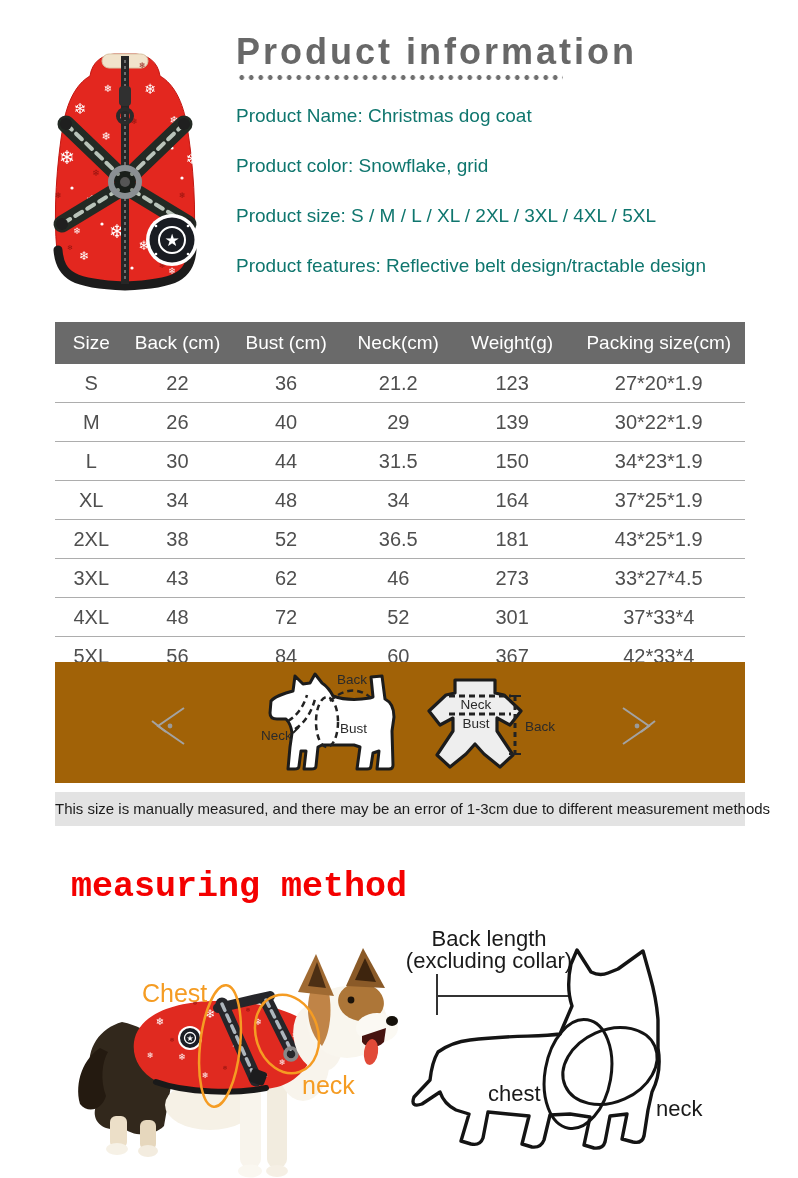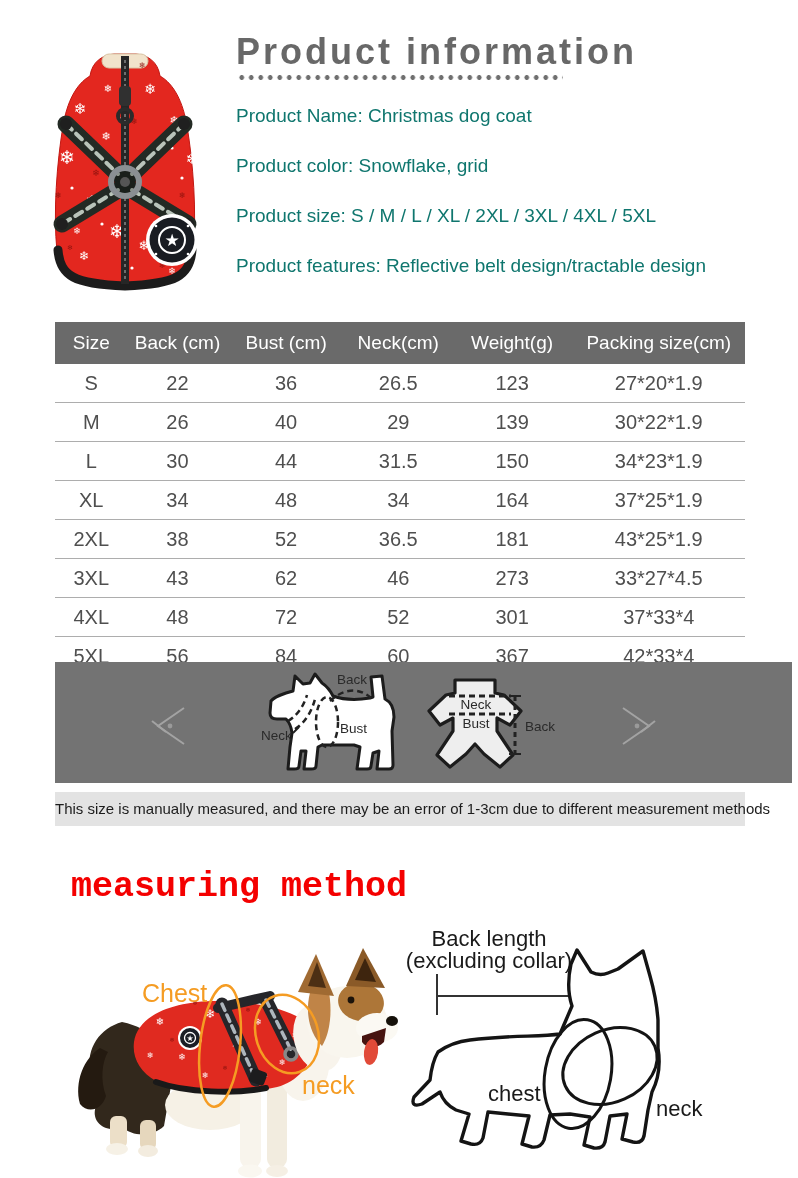--- a/index.html
+++ b/index.html
@@ -18,21 +18,21 @@
   .details p{margin:0 0 24px 0;font-size:19px;line-height:26px;color:#0f766e;white-space:nowrap;}
 
   
   .size-table{position:absolute;left:55px;top:322px;width:690px;border-collapse:collapse;}
   .size-table th{background:#6a6a6a;color:#ffffff;font-weight:400;font-size:19px;height:40px;
                  text-align:center;}
   .size-table td{height:36px;font-size:20px;color:#4f4f4f;text-align:center;
                  border-bottom:1px solid #adadad;}
 
   
-  .diagram-panel{position:absolute;left:55px;top:662px;width:690px;height:121px;background:#737373;padding-left:47px;}
+  .diagram-panel{position:absolute;left:55px;top:662px;width:690px;height:121px;background:#a16207;}
   .diagram-panel svg{position:absolute;}
   .arrow-prev{left:95px;top:39px;}
   .arrow-next{left:562px;top:39px;}
   .dog-diagram{left:205px;top:7px;}
   .coat-diagram{left:370px;top:7px;}
 
   .notice-bar{position:absolute;left:55px;top:792px;width:690px;height:34px;background:#e3e3e3;
               font-size:15px;color:#1c1c1c;text-align:left;line-height:34px;white-space:nowrap;}
 
   .measuring-heading{position:absolute;left:71px;top:867px;margin:0;font-size:35px;font-weight:700;
@@ -146,21 +146,21 @@
           <th>Neck(cm)</th>
           <th>Weight(g)</th>
           <th>Packing size(cm)</th>
         </tr>
       </thead>
     <tbody id="size-table-body">
         <tr>
           <td>S</td>
           <td>22</td>
           <td>36</td>
-          <td>26.5</td>
+          <td>21.2</td>
           <td>123</td>
           <td>27*20*1.9</td>
         </tr>
         <tr>
           <td>M</td>
           <td>26</td>
           <td>40</td>
           <td>29</td>
           <td>139</td>
           <td>30*22*1.9</td>

